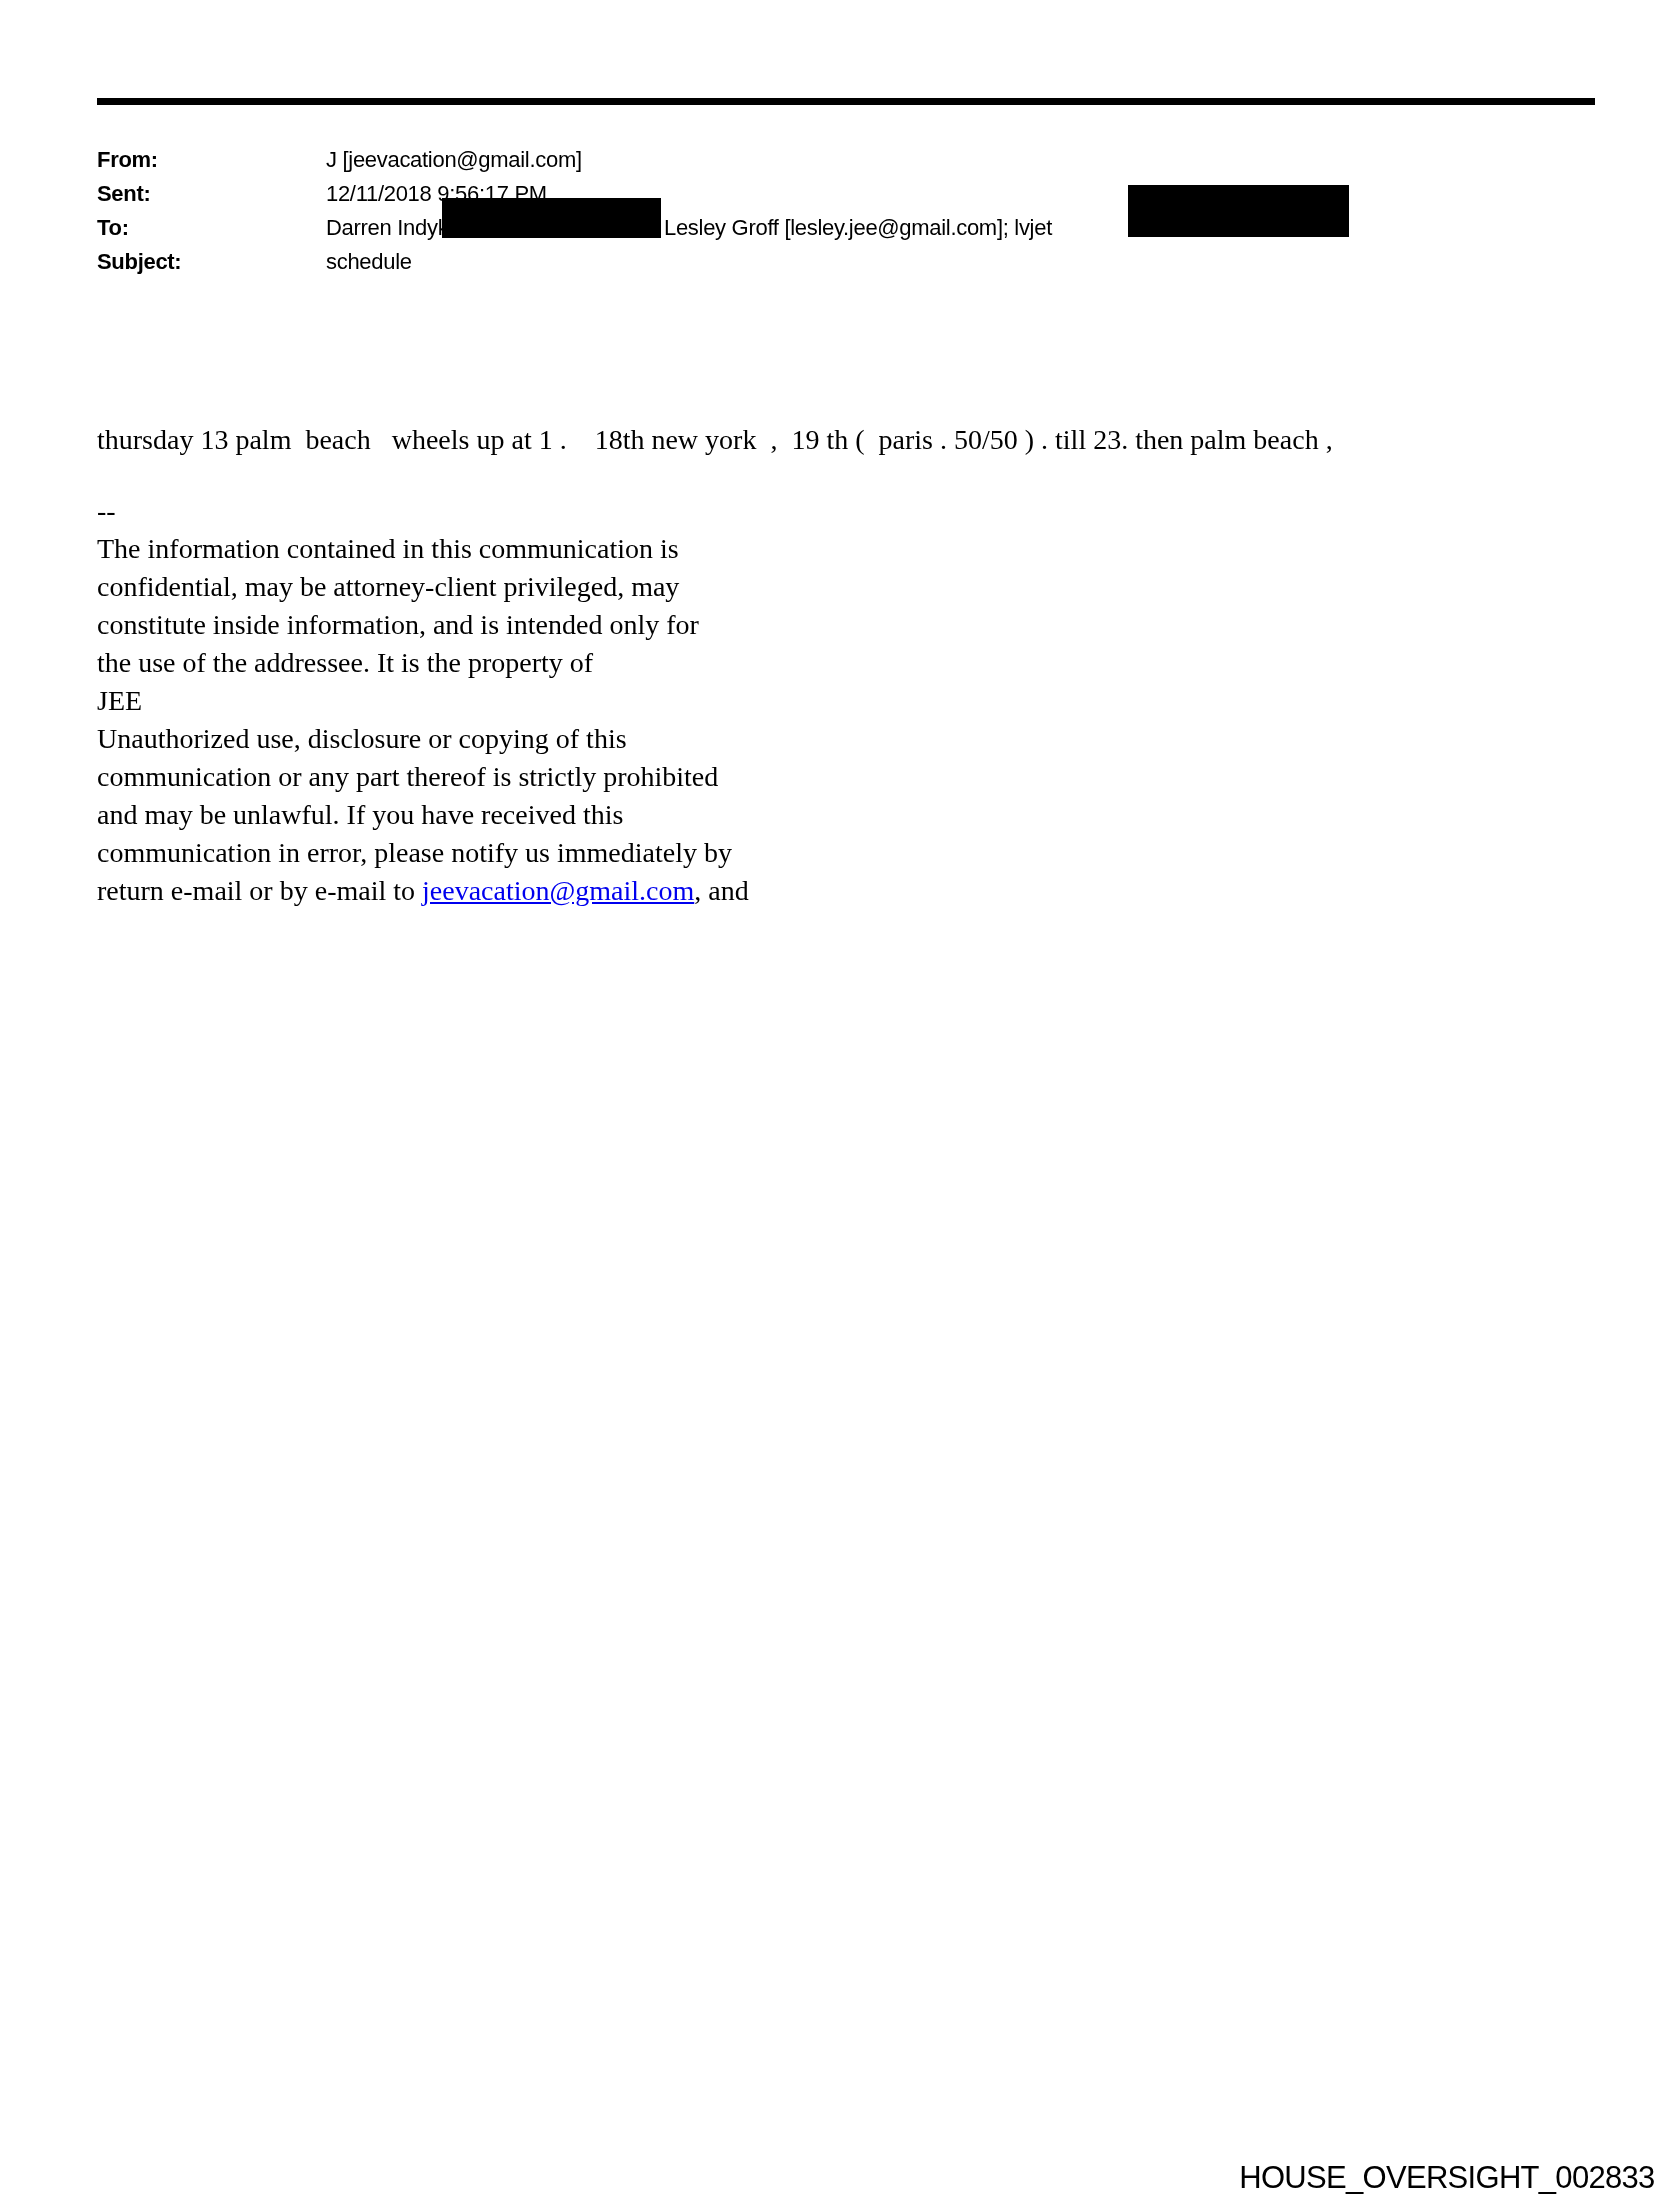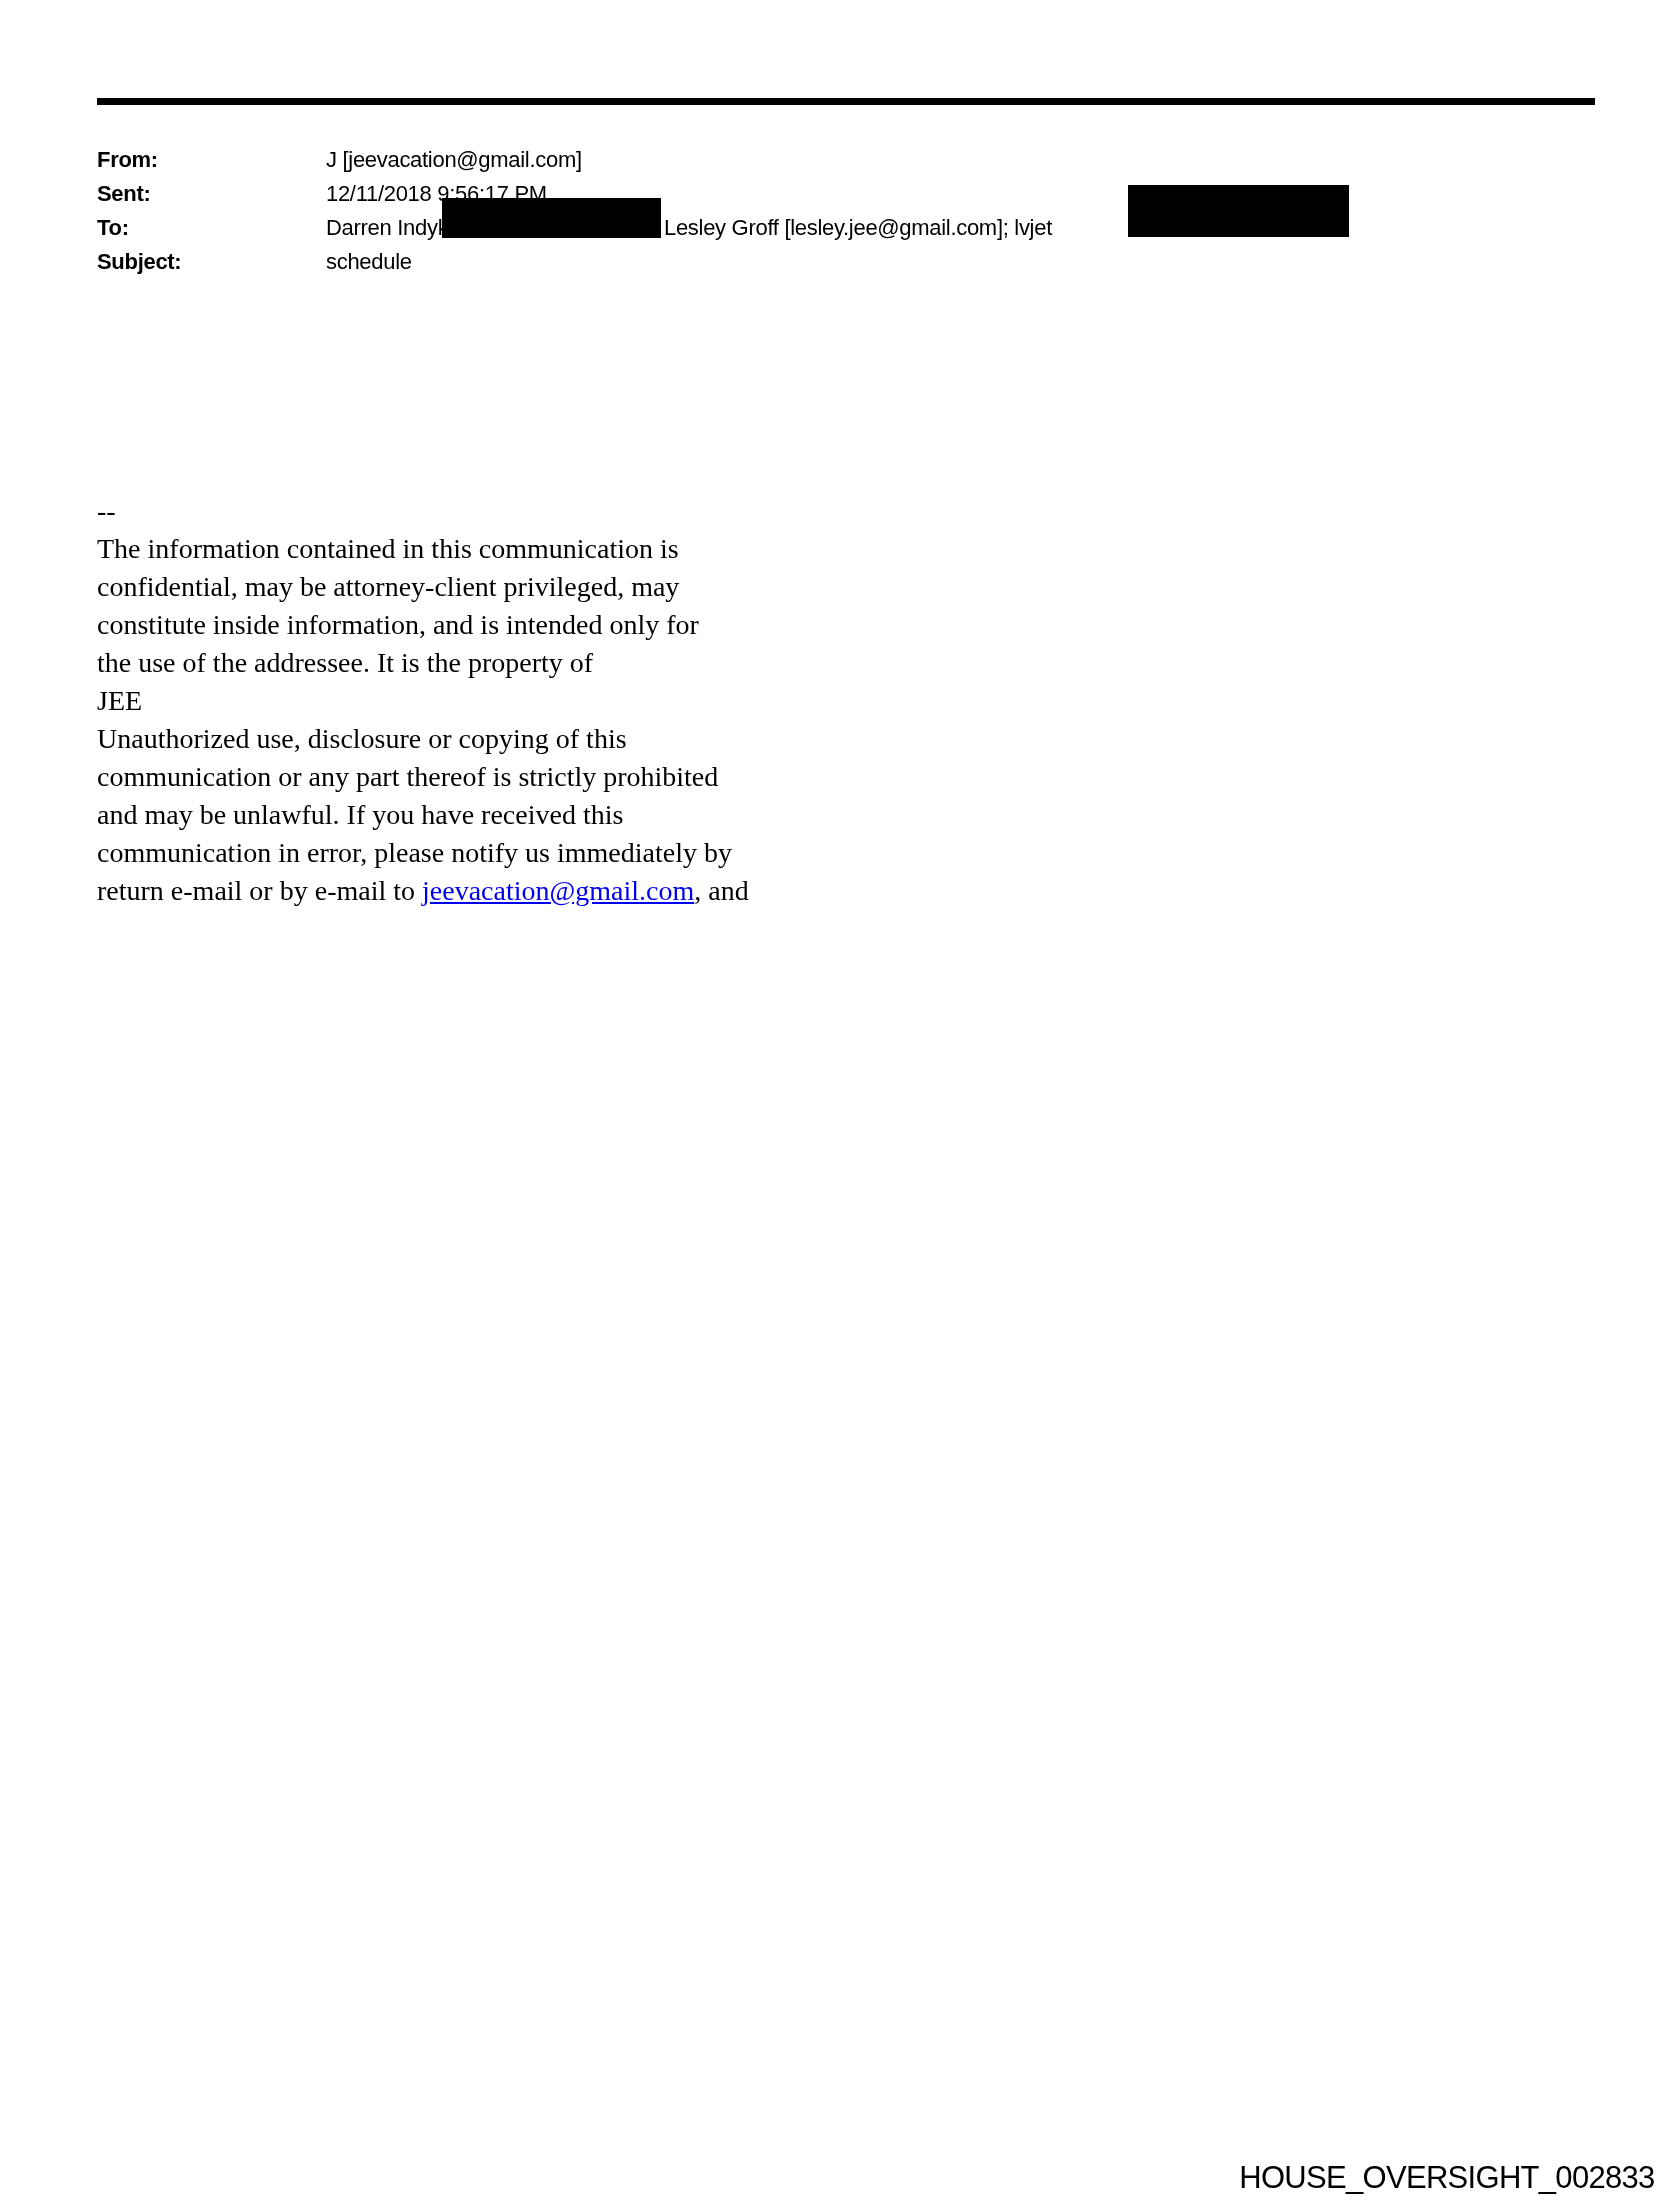--- a/index.html
+++ b/index.html
@@ -132,20 +132,21 @@
   <div class="hdr-label row-to">To:</div>
   <div class="hdr-value row-to">Darren Indyke</div>
   <div class="redaction redaction-1"></div>
   <div class="to-value-2">Lesley Groff [lesley.jee@gmail.com]; lvjet</div>
   <div class="redaction redaction-2"></div>
 
   <div class="hdr-label row-subject">Subject:</div>
   <div class="hdr-value row-subject">schedule</div>
 
   <div class="body-text">
+    <div>thursday 13 palm  beach   wheels up at 1 .    18th new york  ,  19 th (  paris . 50/50 ) . till 23. then palm beach ,</div>
   </div>
 
   <div class="signature">
     <div class="sig-divider">--</div>
     <div class="sig-para">The information contained in this communication is
 confidential, may be attorney-client privileged, may
 constitute inside information, and is intended only for
 the use of the addressee. It is the property of
 JEE
 Unauthorized use, disclosure or copying of this

